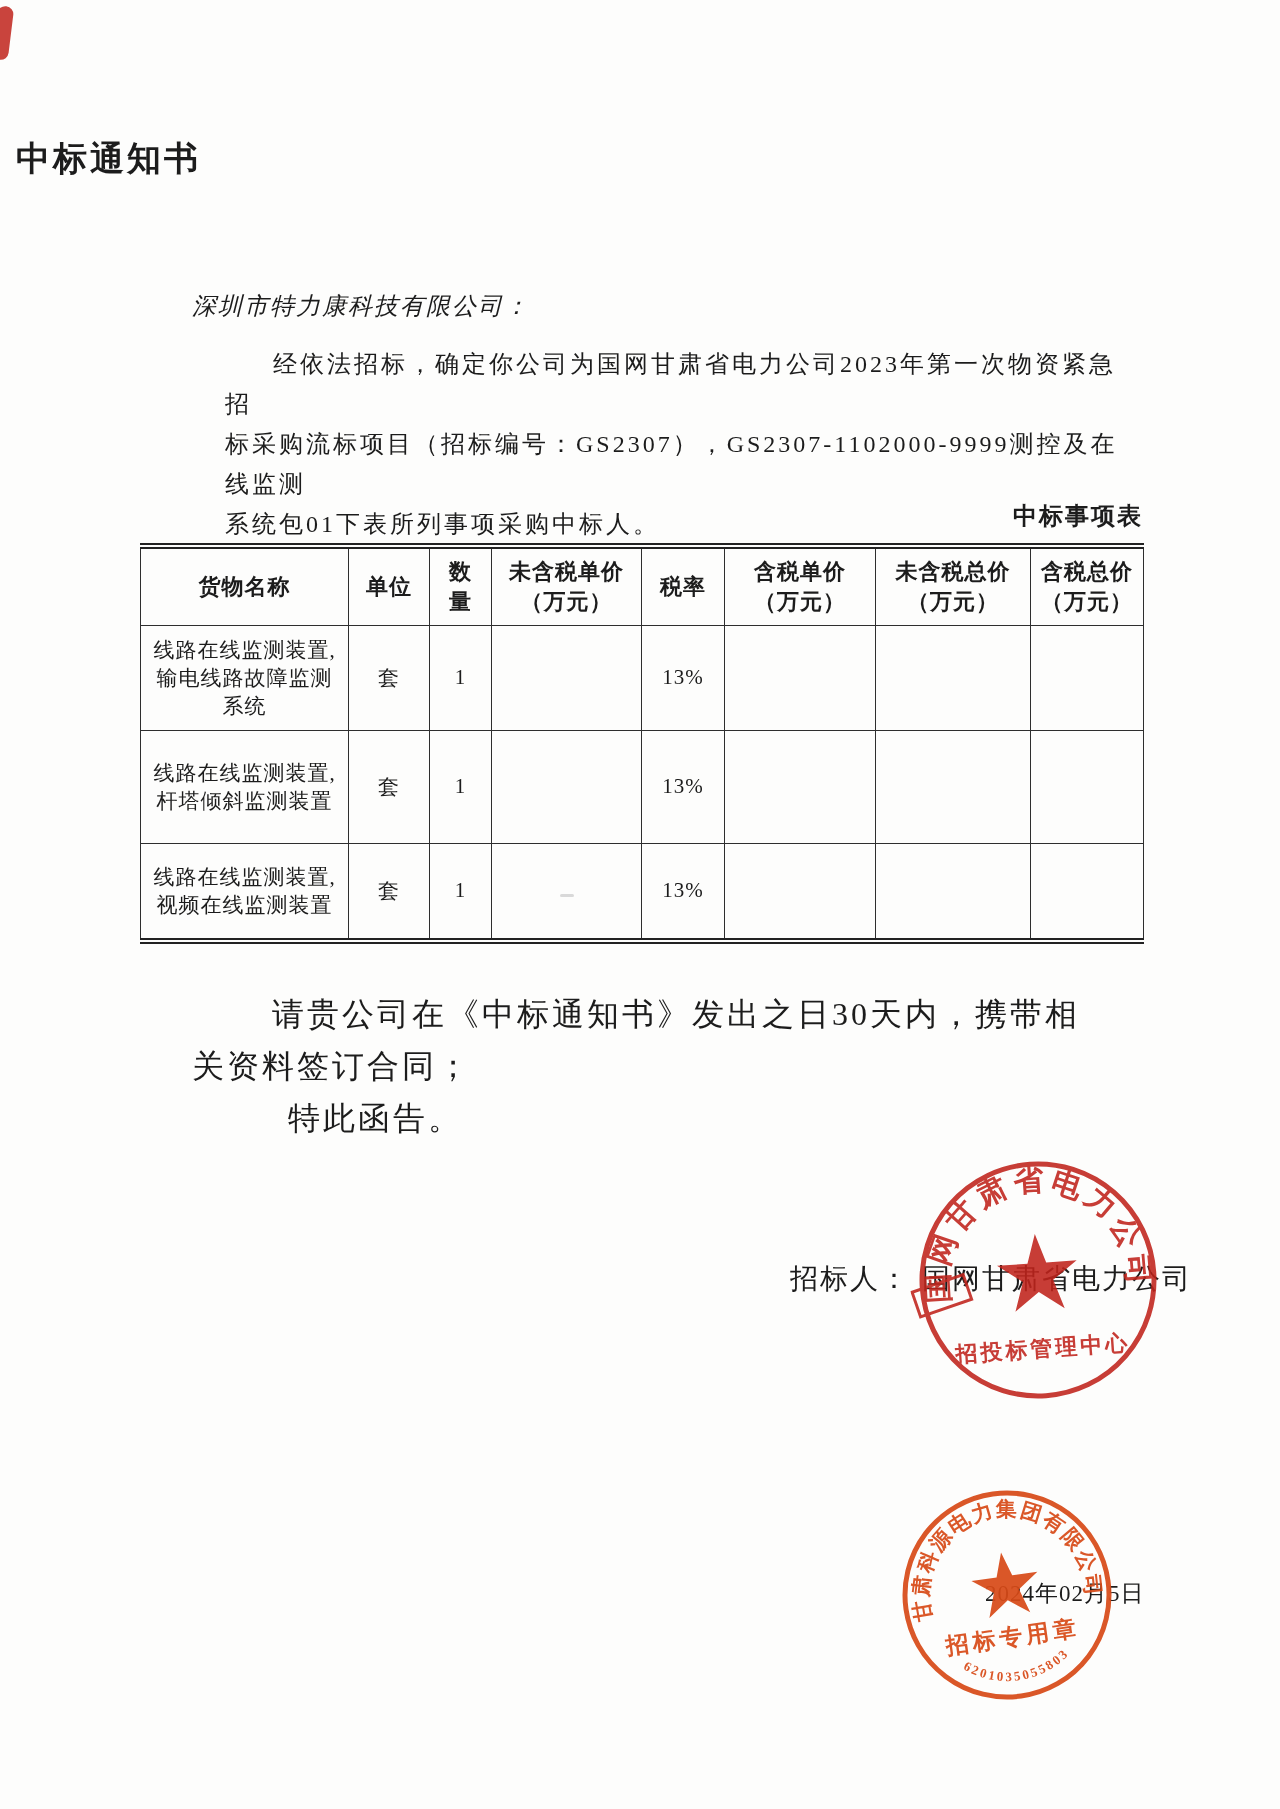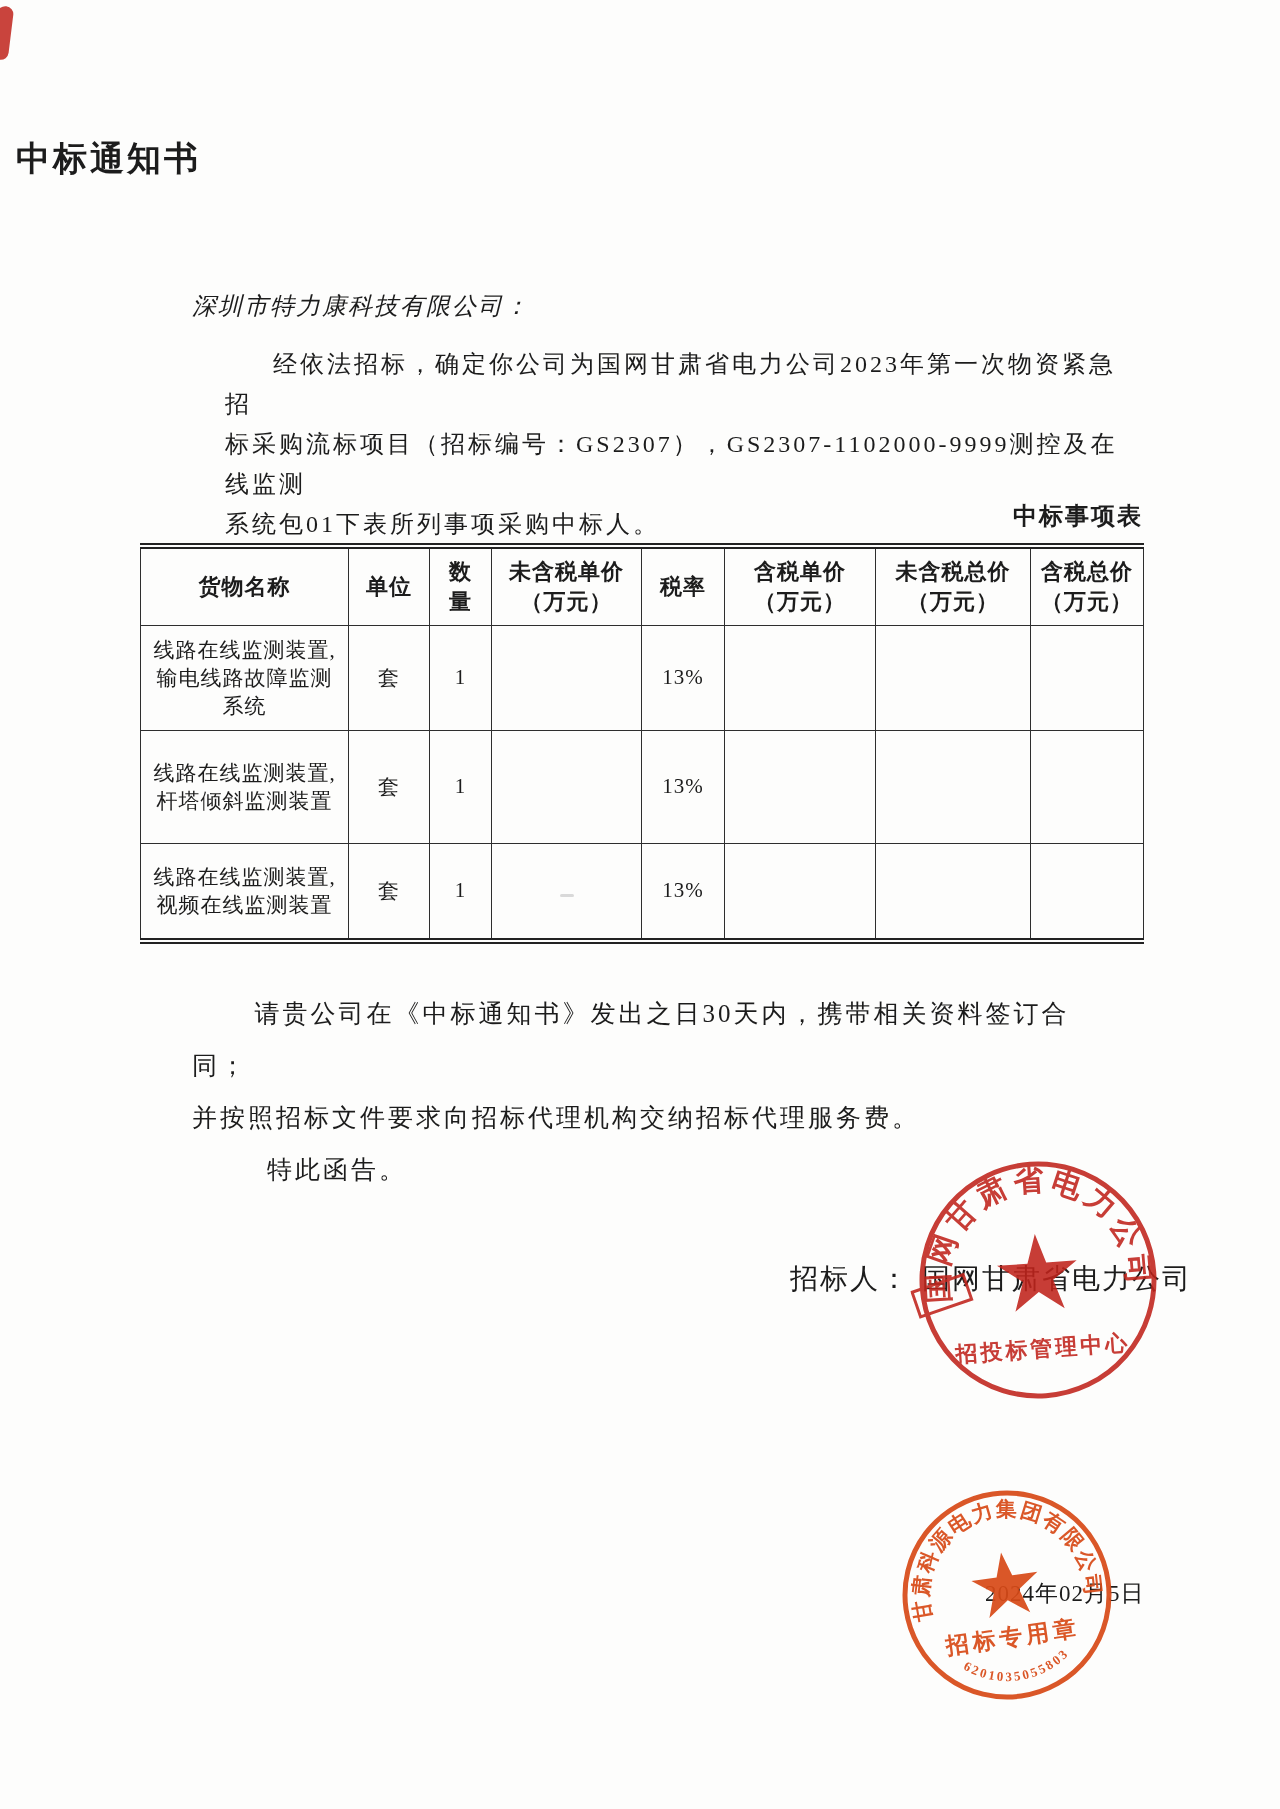--- a/index.html
+++ b/index.html
@@ -38,21 +38,21 @@
     overflow:hidden;
   }
   table.award tr.hdr{height:79px;}
   table.award tr.r0{height:105px;}
   table.award tr.r1{height:113px;}
   table.award tr.r2{height:98px;}
   table.award th{font-weight:bold;font-size:22px;}
   td .smudge{display:inline-block;width:14px;height:3px;background:#cfcfcf;border-radius:2px;opacity:.8;}
   .closing{
     position:absolute;top:988px;left:192px;width:915px;
-    font-size:25px;letter-spacing:3px;line-height:52px;
+    font-size:32px;letter-spacing:3px;line-height:52px;
   }
   .closing .c-indent{text-indent:2.5em;}
   .closing .c-indent3{text-indent:3em;}
   .sig-bidder{
     position:absolute;top:1260px;left:790px;font-size:28px;letter-spacing:2px;white-space:nowrap;
   }
   .sig-bidder .val{margin-left:12px;}
   .sig-agency{
     position:absolute;top:1528px;left:700px;font-size:24px;letter-spacing:2px;white-space:nowrap;
   }
@@ -146,21 +146,20 @@
       <td>13%</td>
       <td></td>
       <td></td>
       <td></td>
     </tr>
   </tbody>
     </table>
 
   <div class="closing">
     <div class="c-indent">请贵公司在《中标通知书》发出之日30天内，携带相关资料签订合同；</div>
-    <div>并按照招标文件要求向招标代理机构交纳招标代理服务费。</div>
     <div class="c-indent3">特此函告。</div>
   </div>
 
   <div class="sig-bidder">
     <span>招标人：</span><span class="val">国网甘肃省电力公司</span>
   </div>
 
   <div class="seal seal-bidder">
     <svg viewBox="0 0 256 256" xmlns="http://www.w3.org/2000/svg">
       <circle cx="128" cy="128" r="116" fill="none" stroke-width="5" stroke="#c0231b"></circle>

